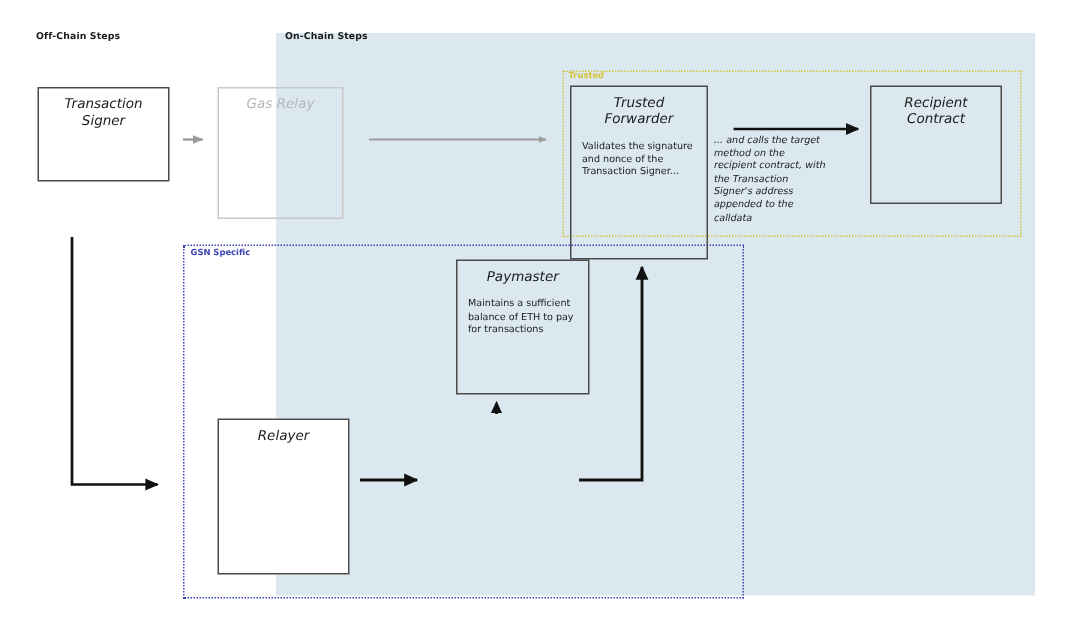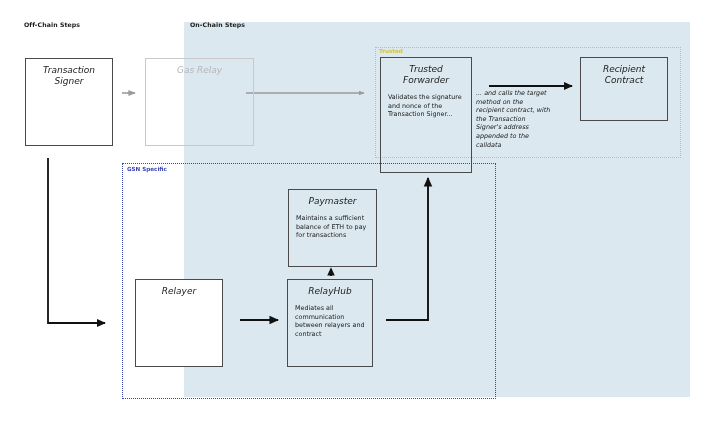--- a/index.html
+++ b/index.html
@@ -54,26 +54,26 @@
     margin-bottom:7px;white-space:pre-line;
   }
   .node .desc{
     display:block;text-align:left;
     font-size:6.4px;line-height:8.6px;color:#1a1a1a;
   }
   .node.muted{border-color:#c9c9c9;background:transparent;}
   .node.muted .title{color:#b6b6b6;}
 
   
-  .n-signer   {left:25px; top:58px;  width:88px; height:88px;}
-  .n-gasrelay {left:145px;top:58px;  width:109px; height:88px;}
+  .n-signer   {left:25px; top:58px;  width:88px; height:63px;}
+  .n-gasrelay {left:145px;top:58px;  width:84px; height:88px;}
   .n-forward  {left:380px;top:57px;  width:92px; height:116px;}
-  .n-recipient{left:580px;top:57px;  width:88px; height:64px;}
-  .n-paymaster{left:288px;top:173px; width:89px; height:78px;margin-top:16px;}
-  .n-relayer  {left:135px;top:279px; width:88px; height:88px;}
+  .n-recipient{left:580px;top:57px;  width:88px; height:79px;}
+  .n-paymaster{left:304px;top:173px; width:89px; height:90px;}
+  .n-relayer  {left:145px;top:279px; width:88px; height:104px;}
   .n-relayhub {left:287px;top:279px; width:86px; height:88px;}
 
   
   .arrow-caption{
     position:absolute;left:476px;top:89px;width:76px;
     font-style:italic;font-size:6.4px;line-height:8.6px;color:#1a1a1a;
     text-align:left;
   }
 
   svg.overlay{position:absolute;left:0;top:0;width:720px;height:422px;
@@ -160,20 +160,16 @@
 
   <div class="node n-paymaster transparent">
     <span class="title">Paymaster</span>
     <span class="desc">Maintains a sufficient balance of ETH to pay for transactions</span>
   </div>
 
   <div class="node n-relayer">
     <span class="title">Relayer</span>
   </div>
 
-  <div class="node n-relayhub transparent">
-    <span class="title">RelayHub</span>
-    <span class="desc">Mediates all communication between relayers and contract</span>
-  </div>
 
   <div class="arrow-caption">... and calls the target method on the recipient contract, with the Transaction Signer's address appended to the calldata</div>
 
 </div>
 
 </body></html>

